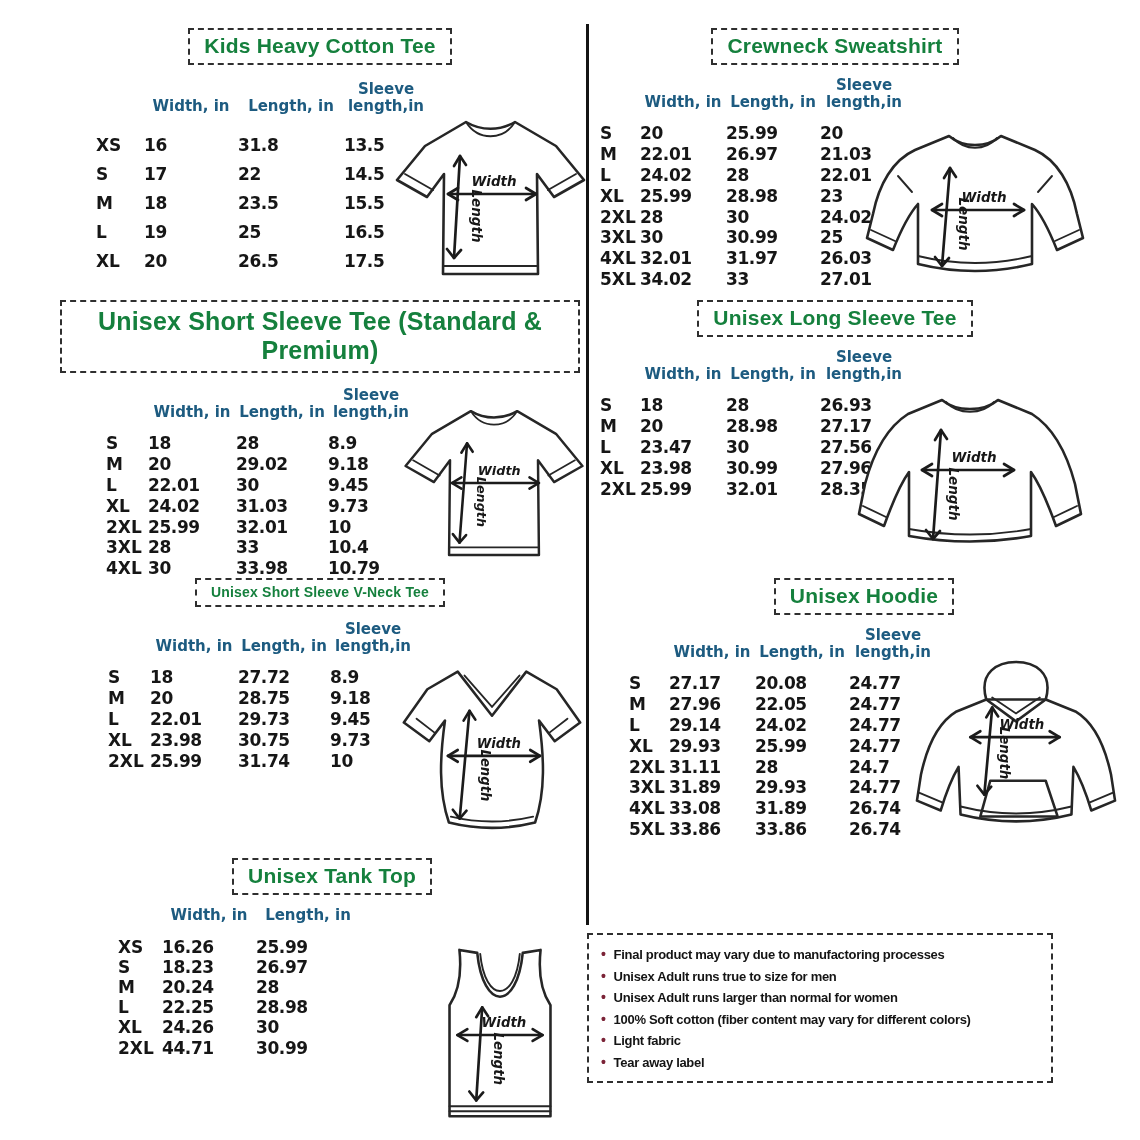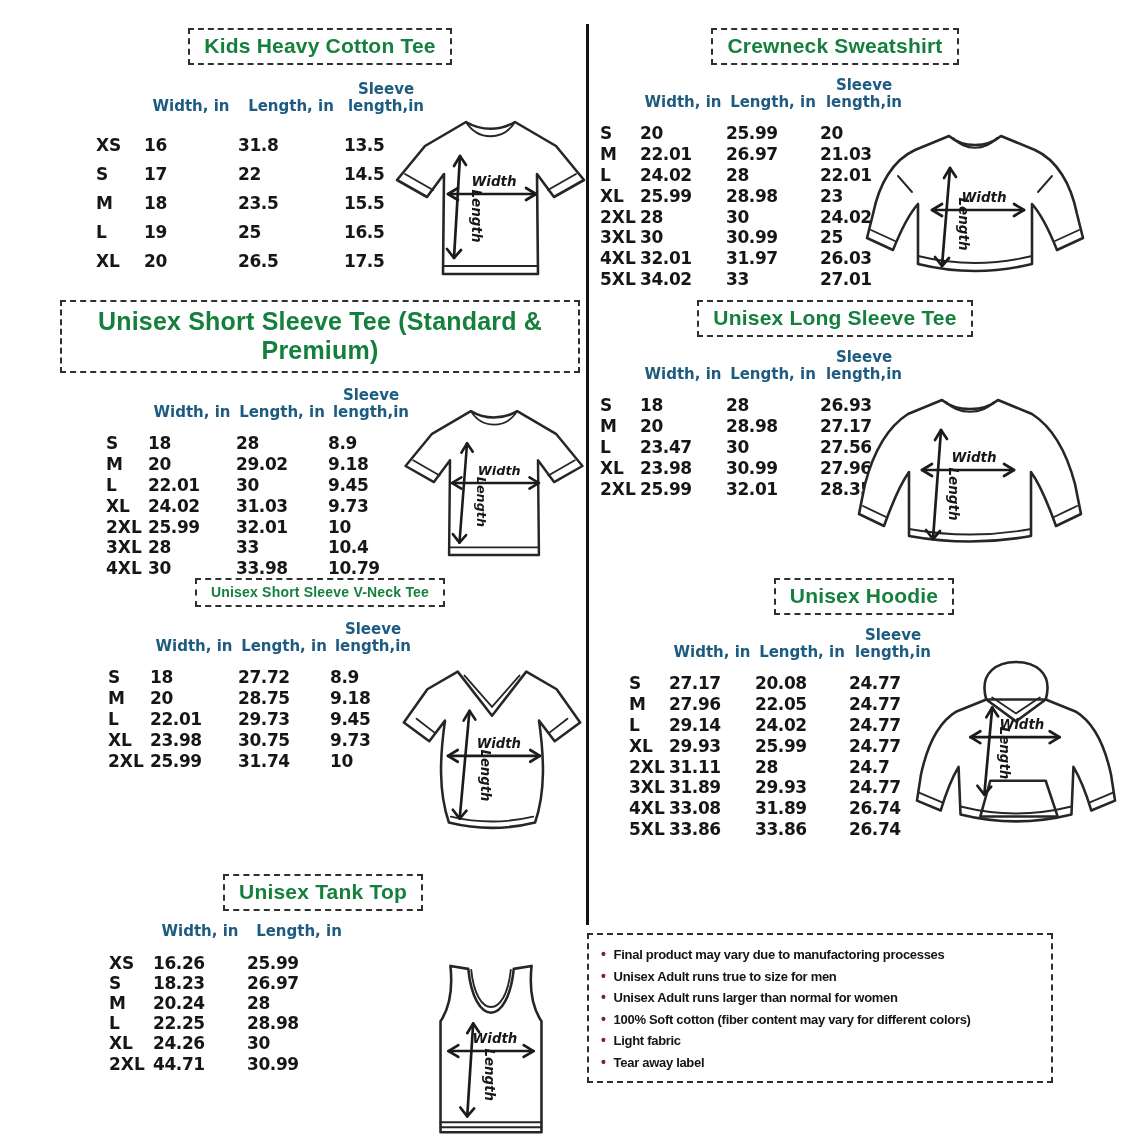--- a/index.html
+++ b/index.html
@@ -57,21 +57,21 @@
   .p2 .illo{left:334px;top:96px;}
   .p3{left:596px;top:300px;width:478px;}
   .p3 .table{margin:12px 0 0 4px;--cols:40px 86px 94px 88px;--rowh:20.8px;}
   .p3 .illo{left:260px;top:84px;}
   .p4{left:60px;top:578px;width:520px;}
   .p4 .table{margin:14px 0 0 48px;--cols:42px 88px 92px 86px;--rowh:20.8px;}
   .p4 .illo{left:334px;top:76px;}
   .p5{left:596px;top:578px;width:478px;margin-left:29px;}
   .p5 .table{margin:12px 0 0 4px;--cols:40px 86px 94px 88px;--rowh:20.8px;}
   .p5 .illo{left:282px;top:76px;}
-  .p6{left:63px;top:858px;width:520px;margin-top:16px;}
+  .p6{left:72px;top:858px;width:520px;}
   .p6 .table{margin:12px 0 0 46px;--cols:44px 94px 104px;--rowh:20.2px;}
   .p6 .illo{left:352px;top:82px;}
 </style>
 </head>
 <body>
 
 <section class="panel p0">
   <div class="title-row">
     <span class="tbox">Kids Heavy Cotton Tee</span>
   </div>

